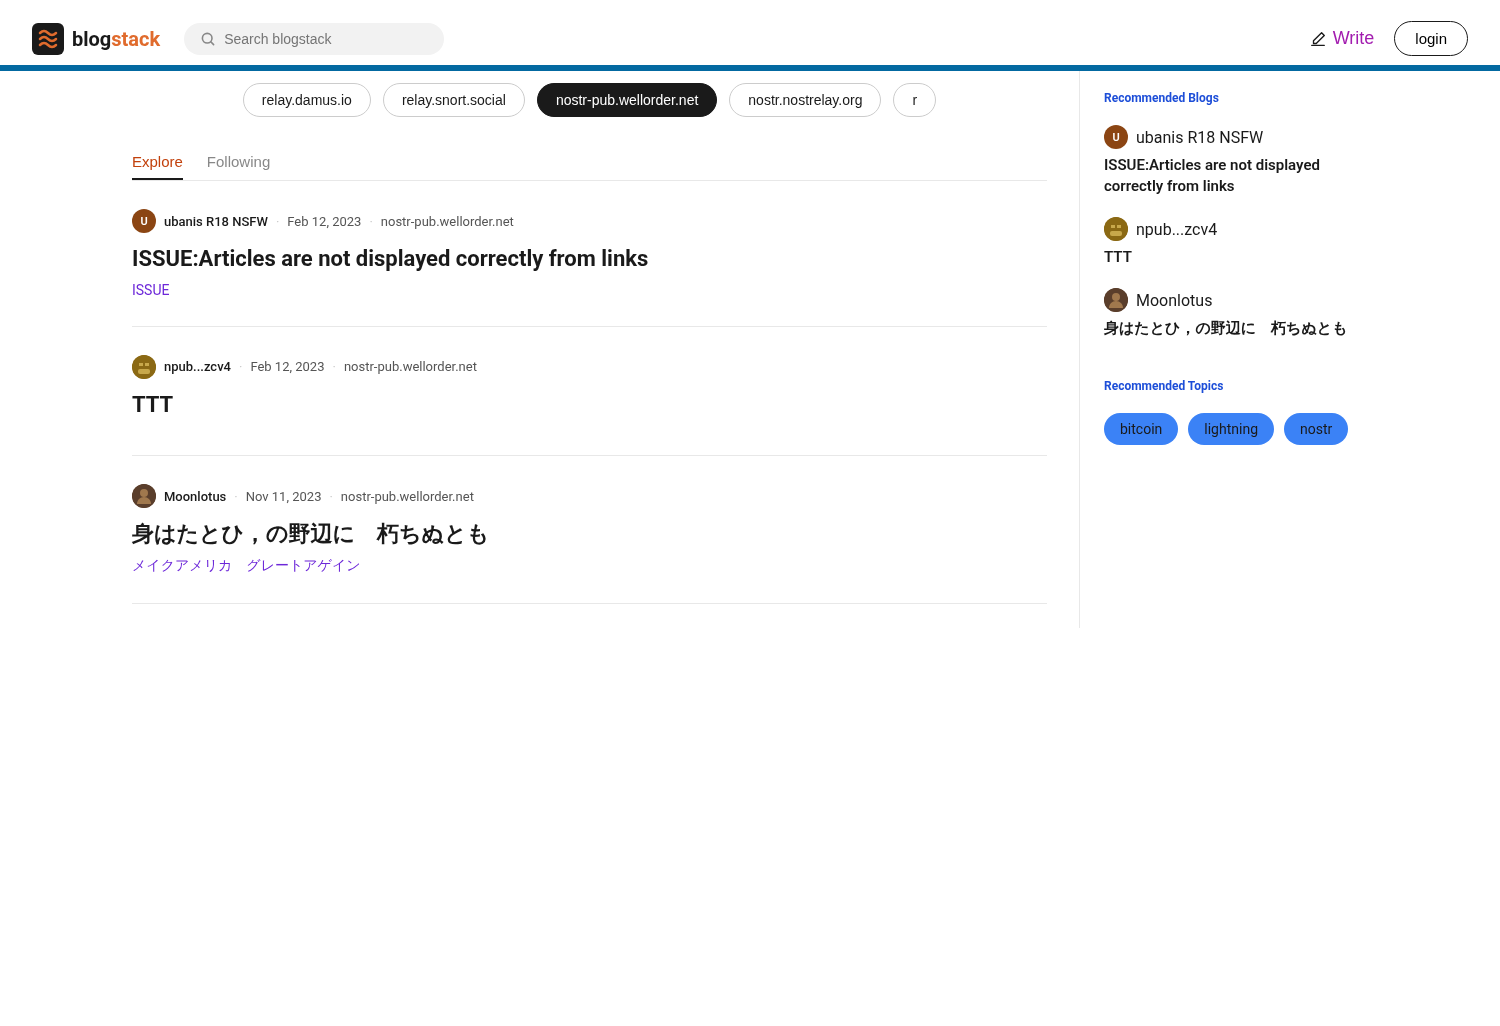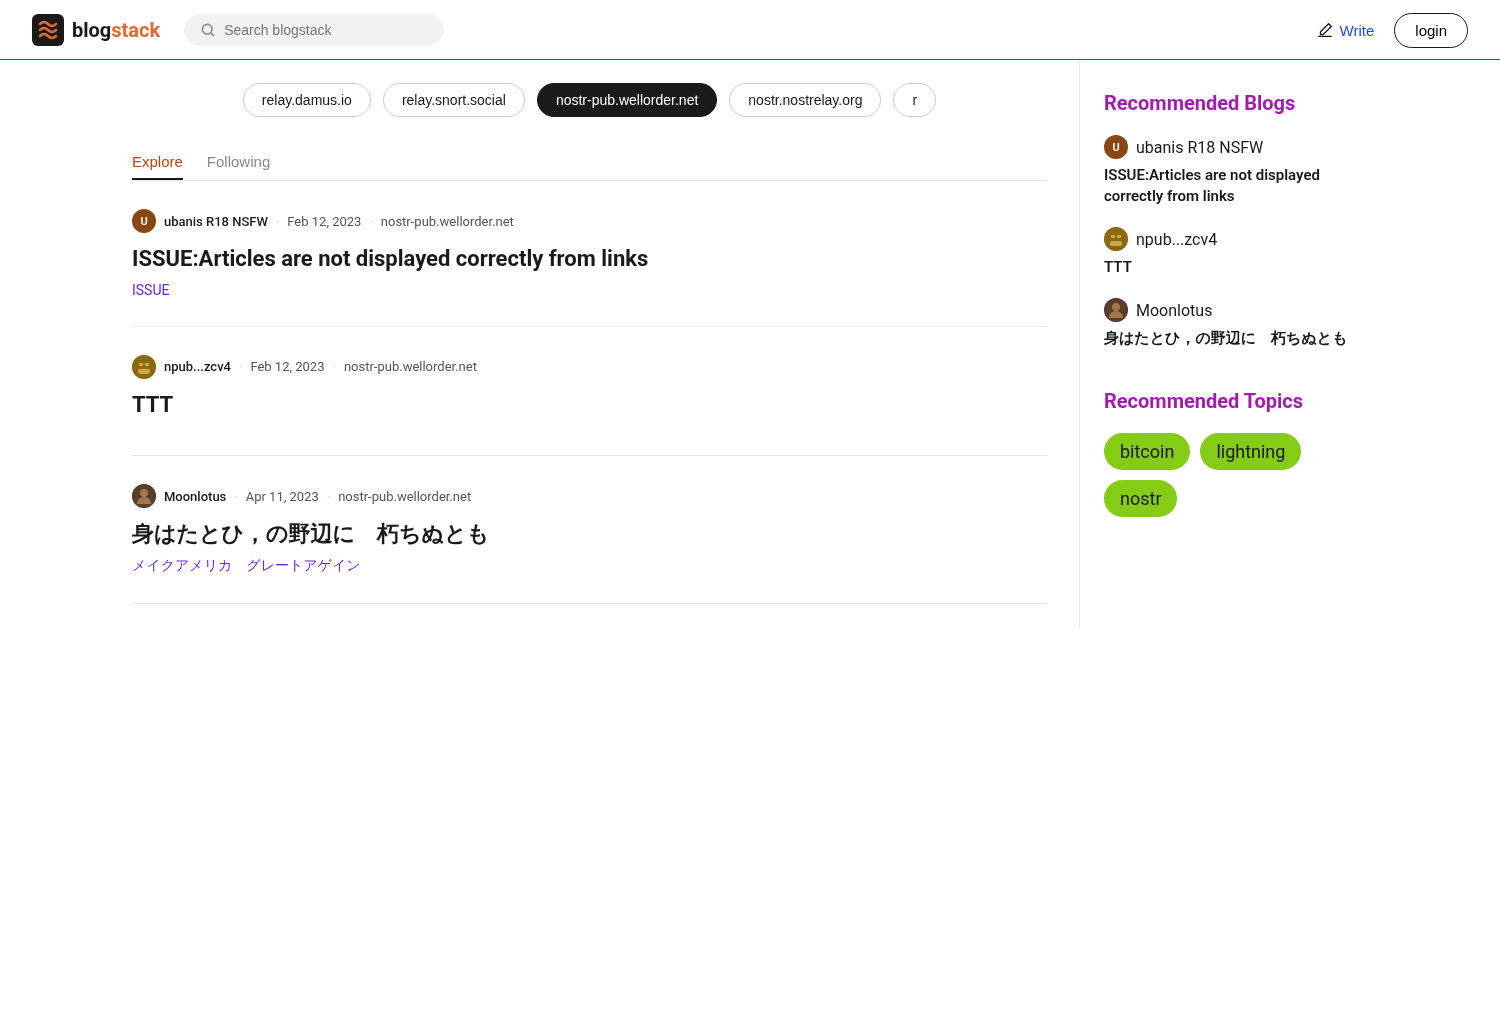--- a/index.html
+++ b/index.html
@@ -4,23 +4,23 @@
   <style>
     * { box-sizing: border-box; margin: 0; padding: 0; }
     body { font-family: -apple-system, BlinkMacSystemFont, 'Segoe UI', Roboto, sans-serif; background: #fff; color: #1a1a1a; }
 
     
     .header {
       display: flex;
       align-items: center;
       padding: 0 32px;
       height: 59px;
-      border-bottom: 1px solid #0369a1;
+      border-bottom: 6px solid #0369a1;
       position: sticky;
-      top: 1px;
+      top: 12px;
       background: #fff;
       z-index: 100;
     }
     .logo {
       display: flex;
       align-items: center;
       gap: 8px;
       font-size: 20px;
       font-weight: 700;
       color: #1a1a1a;
@@ -52,22 +52,22 @@
     .header-right {
       margin-left: auto;
       display: flex;
       align-items: center;
       gap: 20px;
     }
     .write-btn {
       display: flex;
       align-items: center;
       gap: 6px;
-      font-size: 15px;
-      color: #1d4ed8;
+      font-size: 18px;
+      color: #a21caf;
       cursor: pointer;
       background: none;
       border: none;
     }
     .login-btn {
       border: 1px solid #1a1a1a;
       border-radius: 20px;
       padding: 8px 20px;
       font-size: 15px;
       background: none;
@@ -185,24 +185,24 @@
       color: #6d28d9;
     }
 
     
     .sidebar {
       width: 320px;
       flex-shrink: 0;
       padding: 32px 24px;
     }
     .sidebar-section-title {
-      font-size: 20px;
+      font-size: 12px;
       font-weight: 700;
       margin-bottom: 20px;
-      color: #a21caf;
+      color: #1d4ed8;
     }
     .blog-card {
       margin-bottom: 20px;
     }
     .blog-card-meta {
       display: flex;
       align-items: center;
       gap: 8px;
       margin-bottom: 6px;
     }
@@ -214,24 +214,24 @@
     }
     .recommended-topics-section {
       margin-top: 40px;
     }
     .topic-tags {
       display: flex;
       flex-wrap: wrap;
       gap: 10px;
     }
     .topic-tag {
-      background: #84cc16;
+      background: #3b82f6;
       border-radius: 20px;
       padding: 8px 16px;
-      font-size: 18px;
+      font-size: 14px;
       cursor: pointer;
       color: #1a1a1a;
     }
 
     
     .search-icon-svg { width: 16px; height: 16px; color: #888; }
     .write-icon { width: 18px; height: 18px; }
   </style>
 </head>
 <body>
@@ -321,21 +321,21 @@
         <div class="article-meta">
           <div class="avatar avatar-moon">
             <svg width="24" height="24" viewBox="0 0 24 24">
               <rect width="24" height="24" rx="12" fill="#5a3e2b"></rect>
               <circle cx="12" cy="9" r="4" fill="#a0784d"></circle>
               <path d="M5 20c0-3.9 3.1-7 7-7s7 3.1 7 7" fill="#a0784d"></path>
             </svg>
           </div>
           <span class="author-name">Moonlotus</span>
           <span class="dot">·</span>
-          <span>Apr 11, 2023</span>
+          <span>Nov 11, 2023</span>
           <span class="dot">·</span>
           <span>nostr-pub.wellorder.net</span>
         </div>
         <h2 class="article-title">身はたとひ，の野辺に　朽ちぬとも</h2>
         <p class="article-excerpt">メイクアメリカ　グレートアゲイン</p>
       </div>
 
     </div>
   </div>
 

